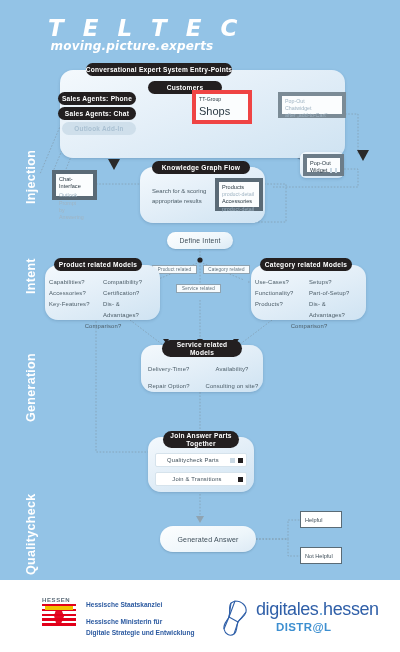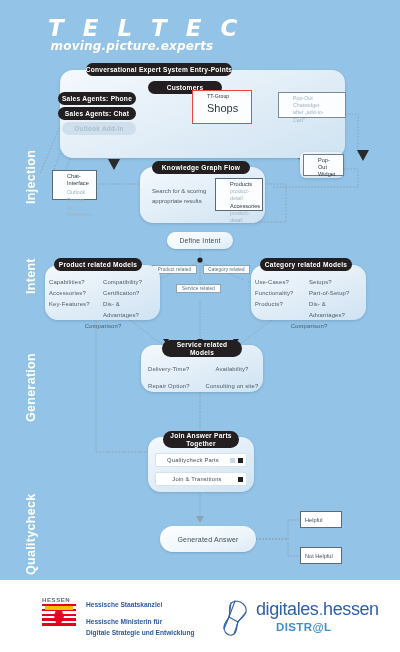--- a/index.html
+++ b/index.html
@@ -86,24 +86,24 @@
     border-radius: 14px;
     background: linear-gradient(160deg,#fdfefe 0%,#eef6fb 60%,#dceaf5 100%);
     box-shadow: 0 1px 2px rgba(40,70,100,.25);
     display: flex; align-items: center; justify-content: center;
     font-size: 6.8px; color: #3d4d58; letter-spacing: .2px;
   }
   
   .rbox {
     position: absolute;
     background: #fbfdfe;
-    border: 1px solid #ef4444;
+    border: 4px solid #ef4444;
     font-size: 5.3px; color: #4a5b66;
     line-height: 7.2px;
-    padding: 2px 14px;
+    padding: 2px 3px;
   }
   .rbox .strong { color: #2b3a44; font-size: 5.6px; }
   .rbox .faint  { color: #9fb4c3; }
   .rbox.thin { border-color: #7b8b96; }
   
   .tagbox {
     position: absolute;
     background: #f7fbfd; border: 1px solid #8fa3b1;
     font-size: 4.5px; color: #5b6d79;
     display: flex; align-items: center; justify-content: center;

